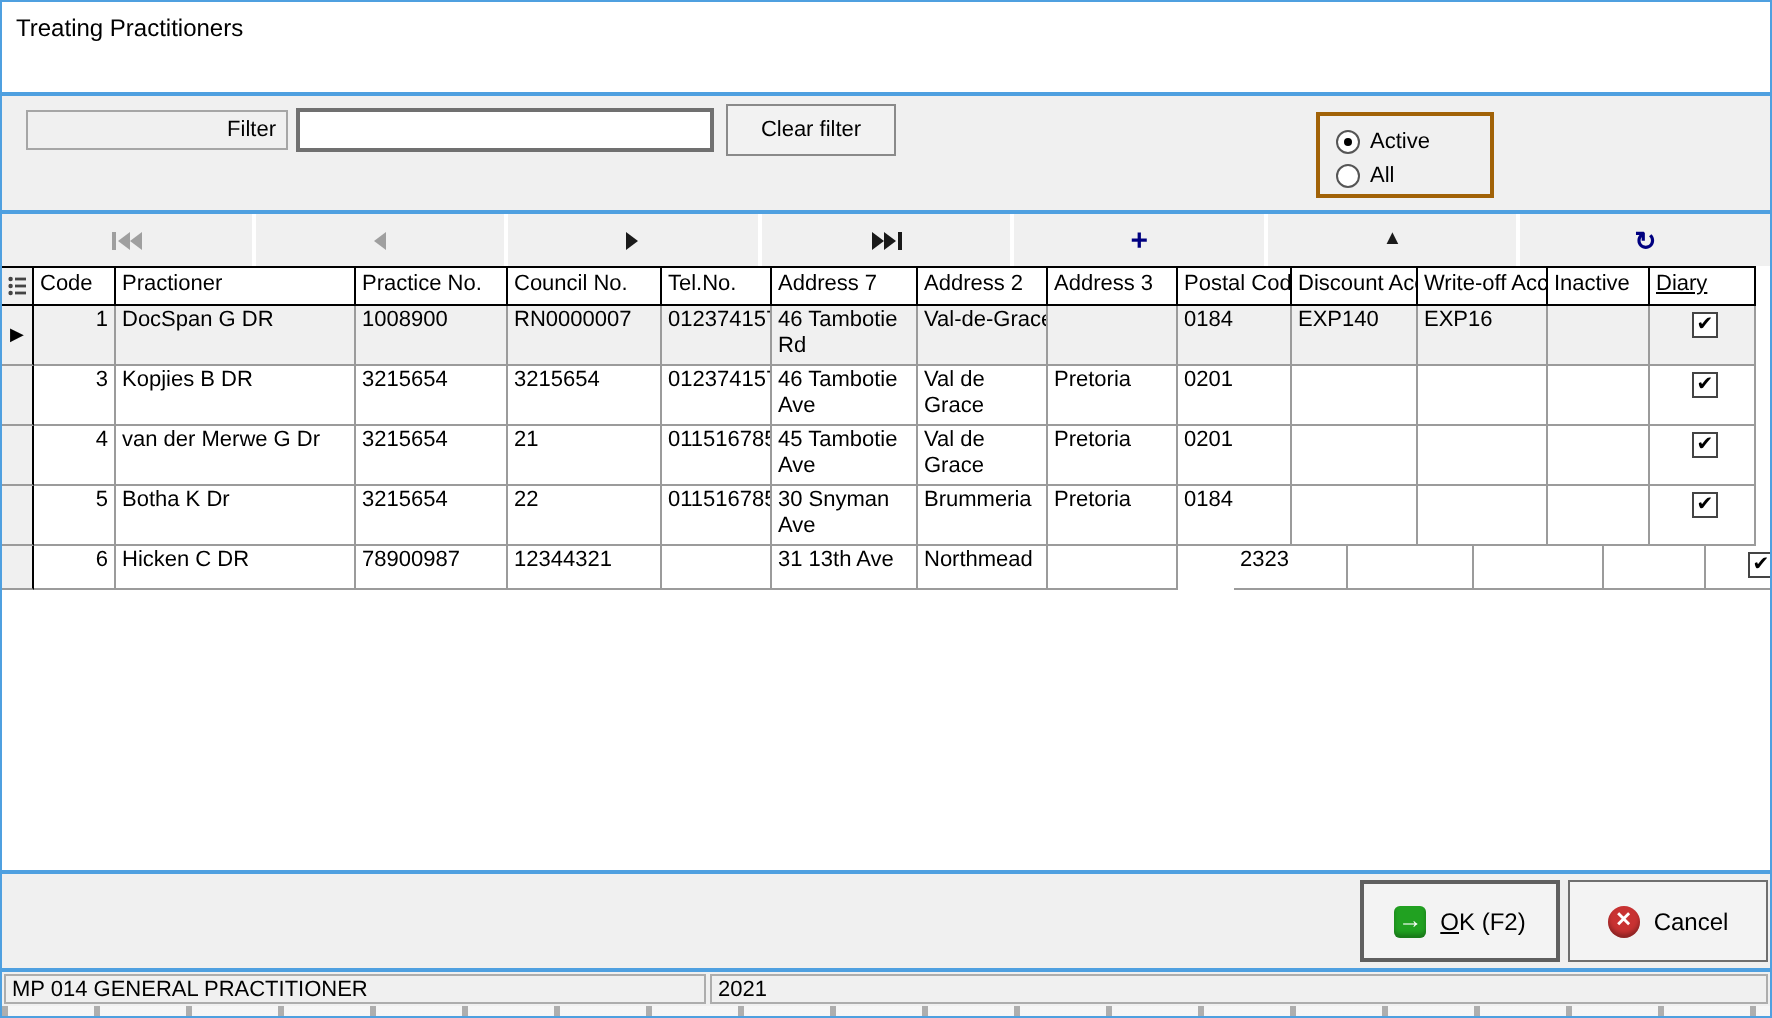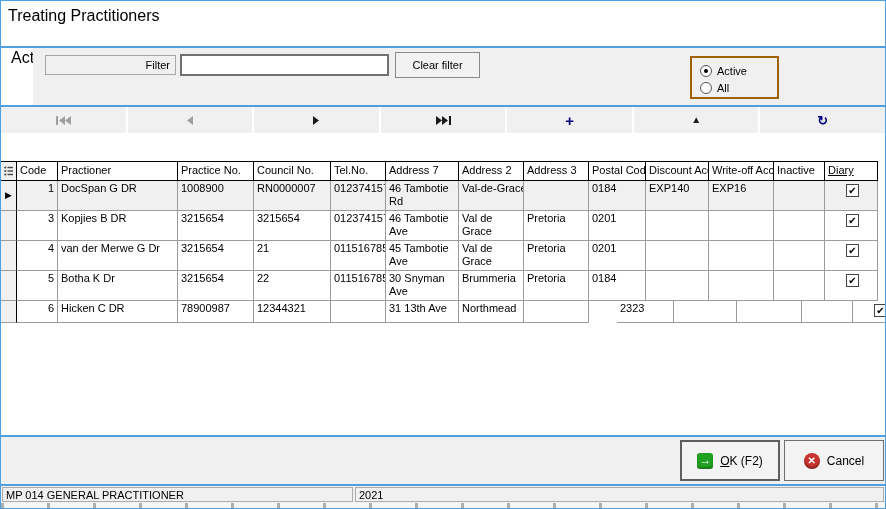--- a/index.html
+++ b/index.html
@@ -5,26 +5,26 @@
   * { margin:0; padding:0; box-sizing:border-box; }
   html,body { background:#fff; }
   body { font-family:"Liberation Sans", sans-serif; }
 
   .window{
     position:relative; width:886px; height:509px;
     border:1px solid #4fa0e0; background:#fff; overflow:hidden;
     font-size:11px; color:#000;
   }
 
-  .title-text{ position:absolute; left:7px; top:6px; font-size:16px; }
+  .title-text{ position:absolute; left:7px; top:6px; font-size:12px; }
   .menu-item{ position:absolute; left:10px; top:29px; font-size:16px; cursor:default;margin-top:19px; }
 
   .hline{ position:absolute; left:0; right:0; height:2px; background:#4fa0e0; }
 
-  .filter-panel{ position:absolute; left:0; right:0; top:47px; height:57px; background:#f0f0f0;margin-left:32px; }
+  .filter-panel{ position:absolute; left:0; right:0; top:47px; height:57px; background:#f0f0f0; }
   .filter-label-panel{
     position:absolute; left:12px; top:7px; width:131px; height:20px;
     background:#f0f0f0; border:1px solid #a6a6a6;
     text-align:right; padding:3px 5px 0 0;
   }
   .filter-input{
     position:absolute; left:147px; top:6px; width:209px; height:22px;
     border:2px solid #707070; background:#fff; font:11px "Liberation Sans",sans-serif;
     padding-left:3px; outline:none;
   }
@@ -188,21 +188,21 @@
         </span>
       </div>
       <div class="tb-btn">
         <span style="color: rgb(0, 0, 128); display: flex;">
           <span class="tb-txt" style="font-weight:bold;font-size:13px">↻</span>
         </span>
       </div>
     </div>
 
   <div class="grid-area">
-      <div class="g-row g-head" style="height: 20px; margin-top: 28px;">
+      <div class="g-row g-head" style="height: 20px;">
         <div class="g-ind">
           <svg width="9" height="10" viewBox="0 0 9 10">
             <g fill="#444">
               <circle cx="1.3" cy="1.5" r="1.1"></circle>
               <rect x="3.5" y="0.8" width="5.5" height="1.4"></rect>
               <circle cx="1.3" cy="5" r="1.1"></circle>
               <rect x="3.5" y="4.3" width="5.5" height="1.4"></rect>
               <circle cx="1.3" cy="8.5" r="1.1"></circle>
               <rect x="3.5" y="7.8" width="5.5" height="1.4"></rect>
             </g>

